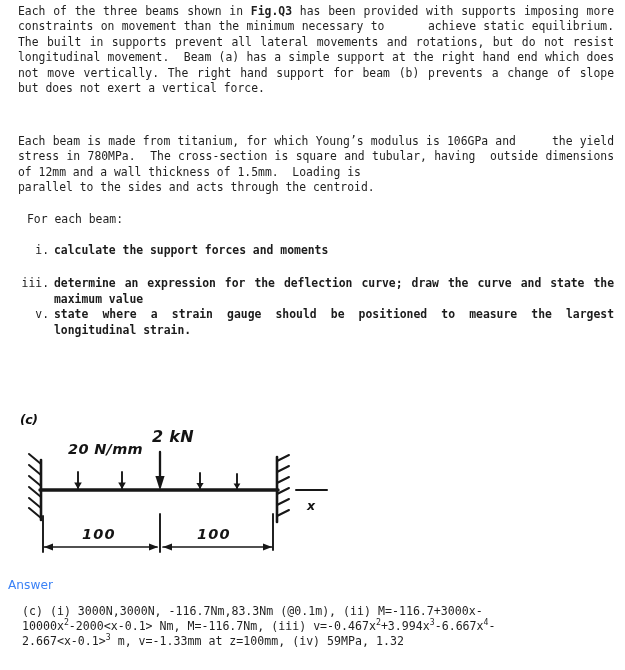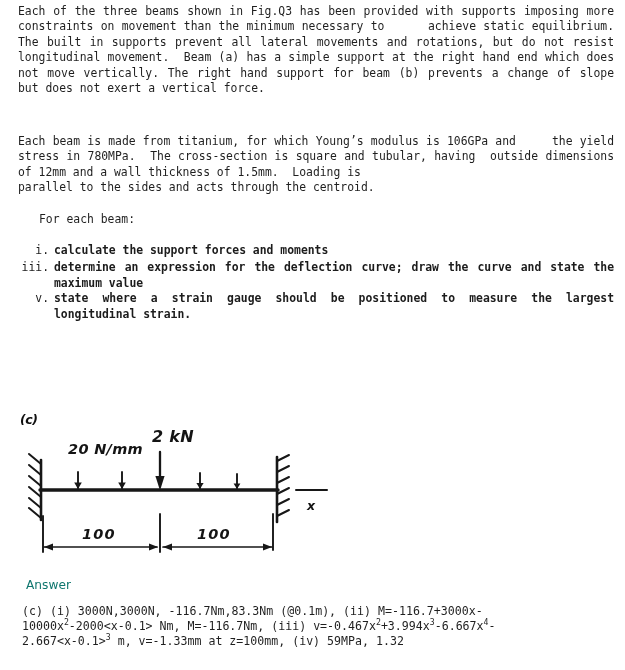--- a/index.html
+++ b/index.html
@@ -25,21 +25,21 @@
   }
   .para {
     font-family: "DejaVu Sans Mono", "Liberation Mono", monospace;
     font-size: 11.4px;
     line-height: 15.4px;
     color: #1f1f1f;
     white-space: pre-wrap;
   }
   .p1 { position: absolute; left: 18px; top: 4px;  width: 596px; text-align: justify; }
   .p2 { position: absolute; left: 18px; top: 126px; width: 596px; text-align: justify; margin-top: 8px; }
-  .p3 { position: absolute; left: 27px; top: 212px; margin-left: 12px; }
+  .p3 { position: absolute; left: 27px; top: 212px; }
 
   .romans {
     position: absolute;
     left: 18px;
     top: 243px;
     width: 596px;
   }
   .ritem {
     display: flex;
     font-size: 11.4px;
@@ -52,23 +52,23 @@
     text-align: right;
     padding-right: 5px;
     box-sizing: border-box;
   }
   .ritem .txt {
     flex: 1;
     text-align: justify;
     white-space: pre-wrap;
     font-weight: bold;
   }
-  .ritem.spaced { margin-top: 2px; justify-content: space-between; }
-
-  .bold { font-weight: normal; }
+  .ritem.spaced { margin-top: 18px; justify-content: space-between; }
+
+  .bold { font-weight: bold; }
 
   
   .figure {
     position: absolute;
     left: 0;
     top: 404px;
     width: 340px;
     height: 165px;
   }
   .figure svg { display: block; }
@@ -81,25 +81,25 @@
     font-size: 12.5px;
     font-weight: bold;
     font-style: italic;
     letter-spacing: -0.4px;
     color: #101010;
   }
 
   
   .answer-head {
     position: absolute;
-    left: 26px;
+    left: 8px;
     top: 578px;
     font-family: "DejaVu Sans", "Liberation Sans", sans-serif;
     font-size: 12.2px;
-    color: #0f766e;
+    color: #3b82f6;
   }
   .answer-body {
     position: absolute;
     left: 22px;
     top: 604px;
     width: 600px;
     font-family: "DejaVu Sans Mono", "Liberation Mono", monospace;
     font-size: 11.6px;
     line-height: 15.2px;
     color: #1f1f1f;

